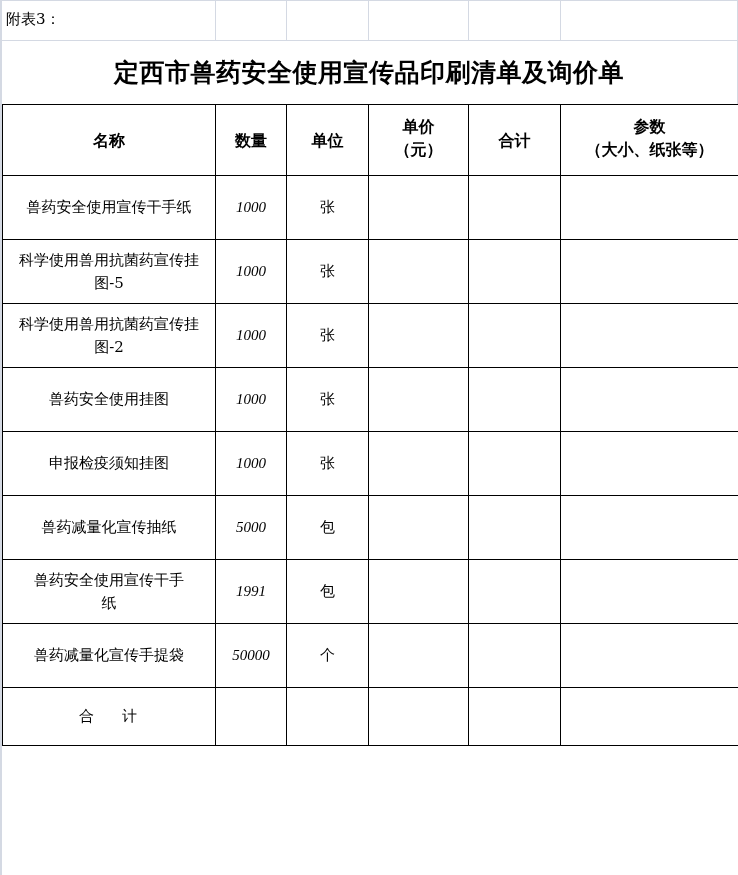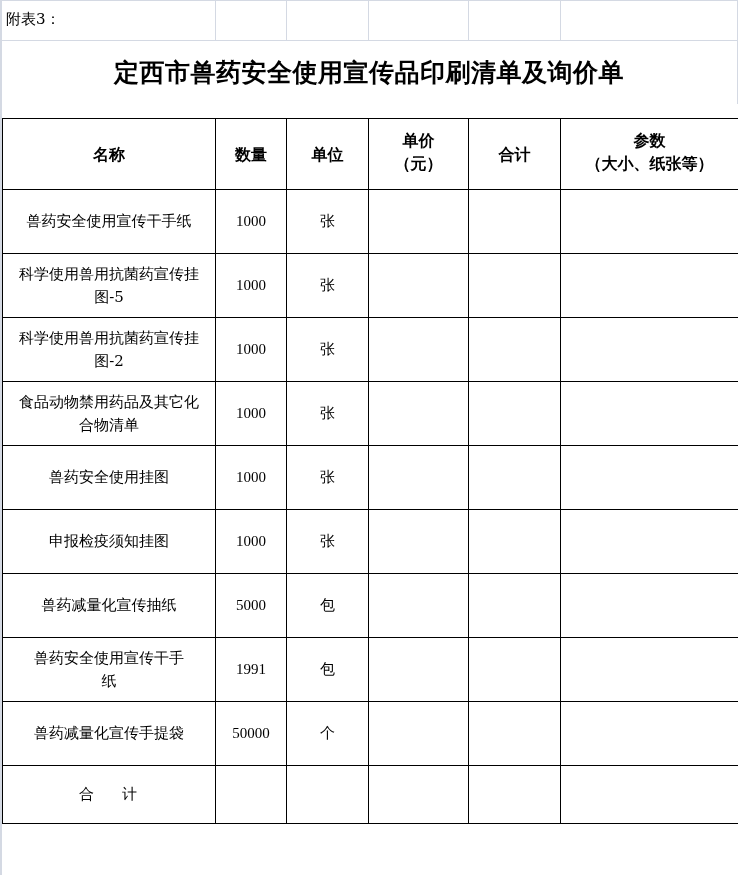--- a/index.html
+++ b/index.html
@@ -7,28 +7,28 @@
          font-family: "DejaVu Serif", "Liberation Serif", serif; color: #000; }
   .sheet { position: absolute; left: 0; top: 0; width: 738px; height: 875px; }
   
   .grid-top { position: absolute; left: 0; top: 0; width: 738px; height: 104px; }
   .gl { position: absolute; background: #d4d9e3; }
   .note { position: absolute; left: 6px; top: 10px; font-size: 15px; font-family: "DejaVu Serif", serif; }
   .title { position: absolute; left: 0; top: 40px; width: 738px; height: 64px;
            display: flex; align-items: center; justify-content: center;
            font-size: 25px; font-weight: bold; letter-spacing: 0.5px; }
   table.tbl { position: absolute; left: 2px; top: 104px; border-collapse: collapse;
-              table-layout: fixed; width: 736px; margin-top: 14px; }
+              table-layout: fixed; width: 736px; }
   table.tbl td, table.tbl th { border: 1.5px solid #000; text-align: center; vertical-align: middle;
               padding: 0 4px; font-size: 15px; line-height: 23px; font-weight: normal; }
   table.tbl th { font-weight: bold; font-size: 16px; font-family: "DejaVu Sans", sans-serif; }
   .hdr { height: 71px; }
   .row { height: 64px; }
   .total-row { height: 58px; }
-  .num { font-family: "Liberation Serif", serif; font-size: 16px; }
+  .num { font-family: "Liberation Serif", serif; font-size: 16px; font-style: italic; }
   .total-label { font-weight: bold; font-family: "DejaVu Sans", sans-serif; font-size: 16px; letter-spacing: 28px; padding-left: 30px !important; }
   .sub { display: block; font-family: Liberation Mono, monospace; }
 </style>
 </head>
 <body>
 
 <div class="sheet">
   <div class="grid-top">
     <div class="gl" style="left:0;top:0;width:2px;height:875px;"></div>
     <div class="gl" style="left:0;top:0;width:738px;height:1px;"></div>
@@ -87,28 +87,20 @@
     </tr>
     <tr class="row">
       <td style="padding:0 10px;">科学使用兽用抗菌药宣传挂图-2</td>
       <td class="num">1000</td>
       <td>张</td>
       <td></td>
       <td></td>
       <td></td>
     </tr>
     <tr class="row">
-      <td style="padding:0 10px;">食品动物禁用药品及其它化合物清单</td>
-      <td class="num">1000</td>
-      <td>张</td>
-      <td></td>
-      <td></td>
-      <td></td>
-    </tr>
-    <tr class="row">
       <td>兽药安全使用挂图</td>
       <td class="num">1000</td>
       <td>张</td>
       <td></td>
       <td></td>
       <td></td>
     </tr>
     <tr class="row">
       <td>申报检疫须知挂图</td>
       <td class="num">1000</td>

